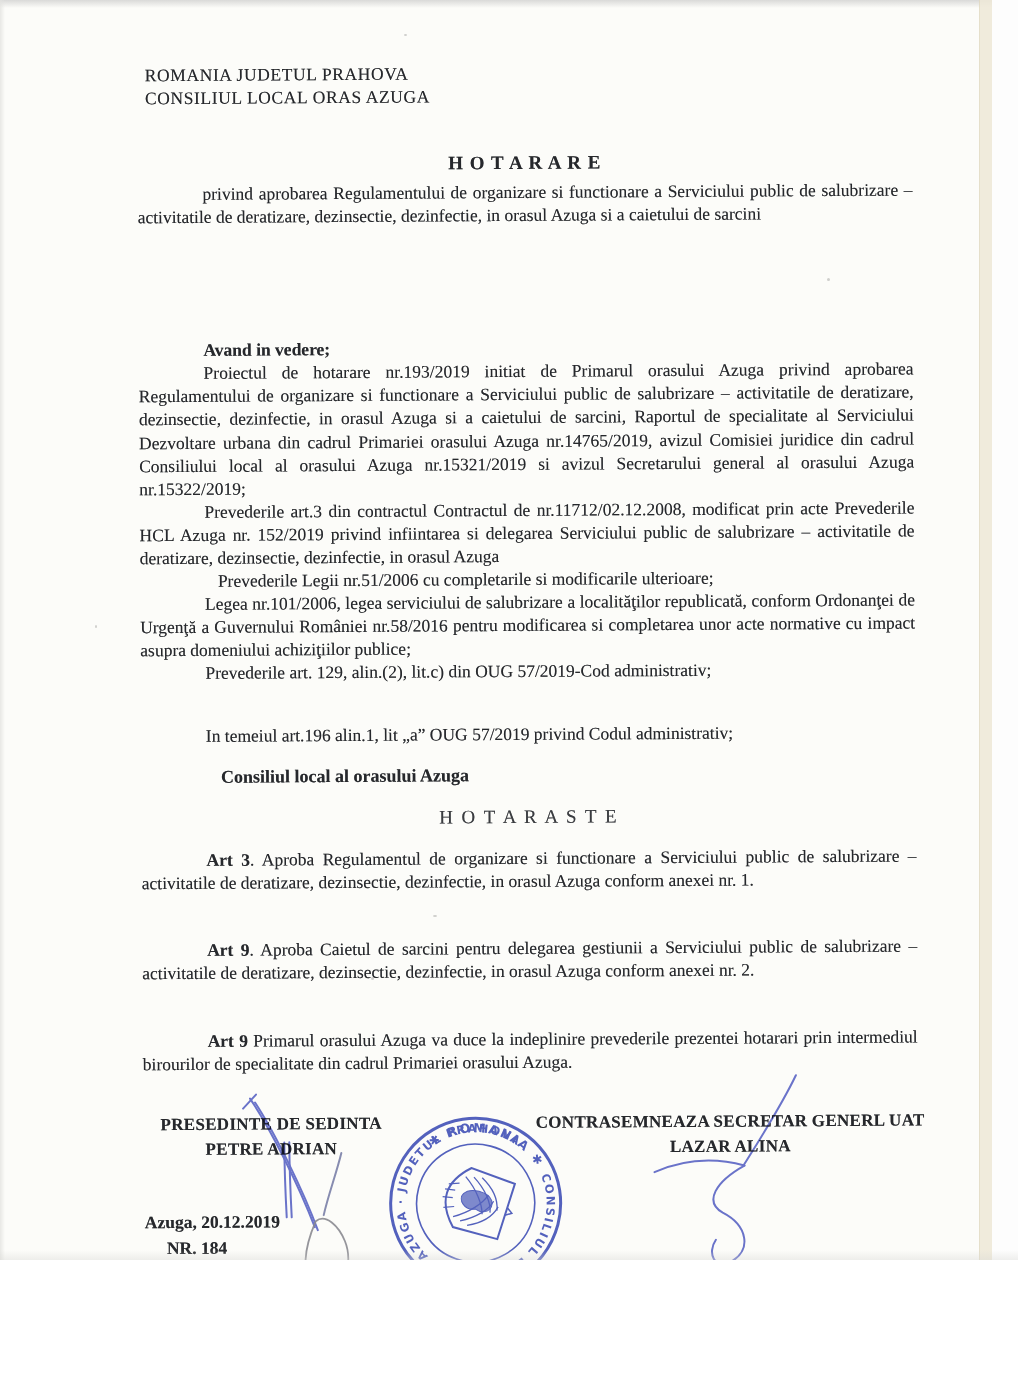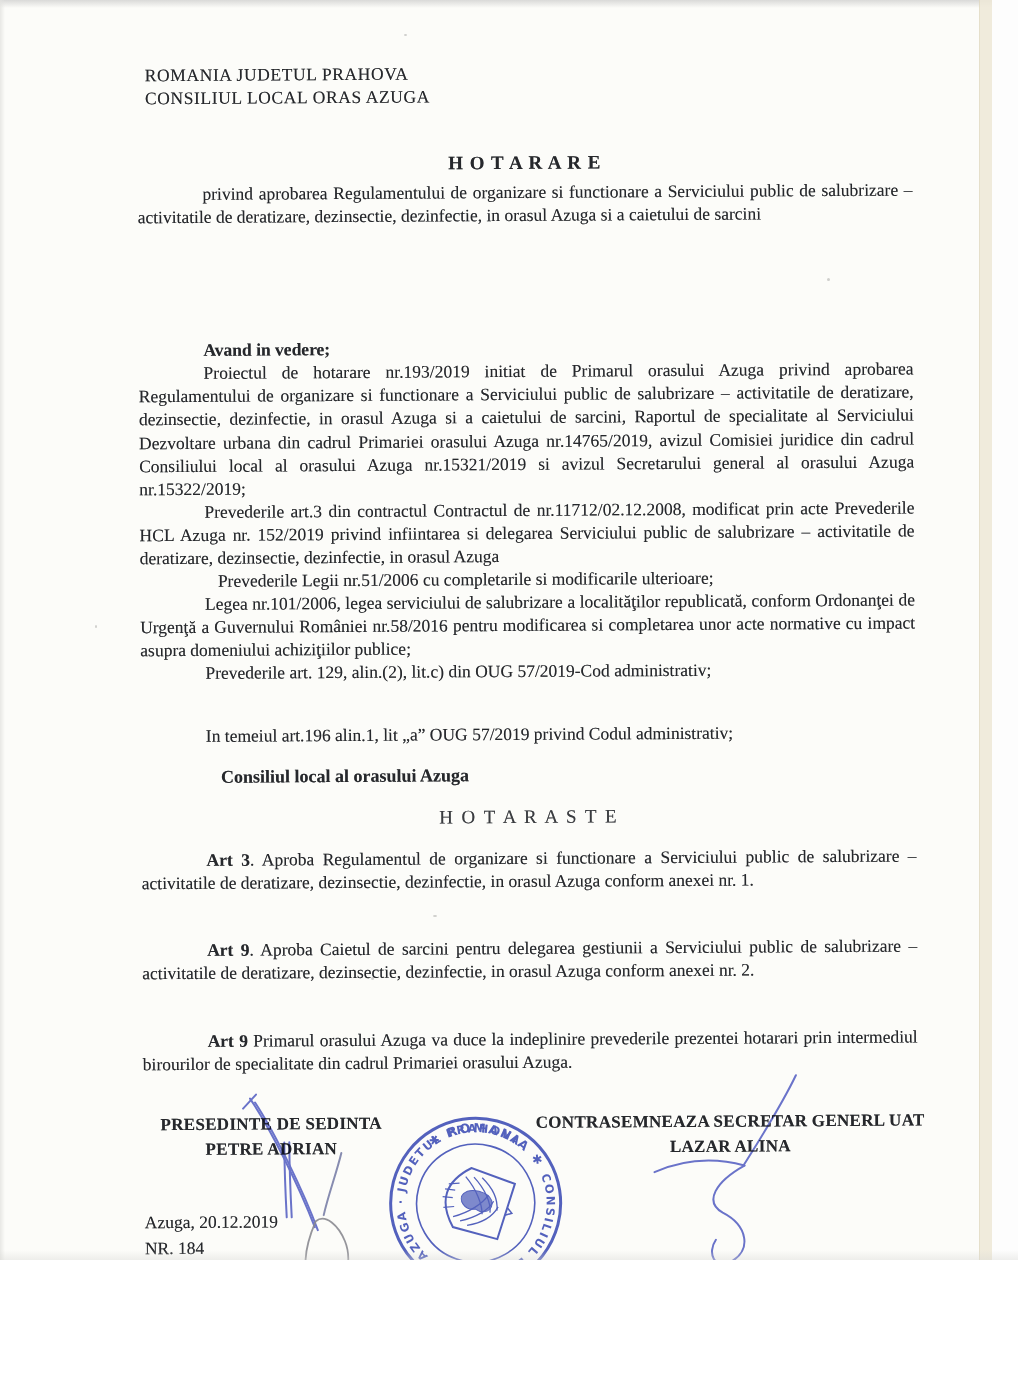--- a/index.html
+++ b/index.html
@@ -25,21 +25,21 @@
   .line{position:absolute;white-space:nowrap;font-size:17.5px;line-height:23.2px;}
   .para{position:absolute;left:140px;width:775px;text-align:justify;text-indent:65px;
         font-size:17.5px;line-height:23.2px;}
   .b{font-weight:bold;}
   .header{position:absolute;left:148px;top:62px;font-size:17.5px;line-height:23px;letter-spacing:.6px;}
   .doc-title{position:absolute;left:140px;top:152px;width:775px;text-align:center;
              font-size:19px;font-weight:bold;letter-spacing:1px;}
   .decides{position:absolute;left:140px;top:806px;width:775px;text-align:center;
            font-size:19px;letter-spacing:2px;color:#3a3c40;}
   .sig-title{position:absolute;font-size:17px;font-weight:bold;letter-spacing:.3px;text-align:center;}
-  .footer-line{position:absolute;left:141px;font-size:17.5px;font-weight:normal;}
+  .footer-line{position:absolute;left:141px;font-size:17.5px;font-weight:bold;}
   .overlay-svg{position:absolute;left:0;top:0;mix-blend-mode:multiply;pointer-events:none;}
 </style>
 </head>
 <body>
 
 <div class="page">
 
   <div class="content">
 
     <div class="header txt">
@@ -81,21 +81,21 @@
       <span class="b">Art 9</span><span> Primarul orasului Azuga va duce la indeplinire prevederile prezentei hotarari prin intermediul birourilor de specialitate din cadrul Primariei orasului Azuga.</span>
     </div>
 
     <div class="sig-title txt" style="left:148px;top:1113px;width:240px;">PRESEDINTE DE SEDINTA</div>
     <div class="sig-title txt" style="left:148px;top:1138px;width:240px;">PETRE  ADRIAN</div>
 
     <div class="sig-title txt" style="left:482px;top:1113px;width:490px;">CONTRASEMNEAZA SECRETAR GENERL UAT</div>
     <div class="sig-title txt" style="left:482px;top:1138px;width:490px;">LAZAR  ALINA</div>
 
     <div class="footer-line txt" style="top:1210px;">Azuga, 20.12.2019</div>
-    <div class="footer-line txt" style="top:1236px;">NR. 184</div>
+    <div class="footer-line txt" style="top:1236px;margin-left:22px;">NR. 184</div>
 
     <svg class="overlay-svg" style="left:381px;top:1112px;" width="182" height="182" viewBox="0 0 182 182">
       <g transform="rotate(150 91 91)" fill="none" stroke="#3c4cb4" opacity="0.88">
         <circle cx="91" cy="91" r="85" stroke-width="3"></circle>
         <circle cx="91" cy="91" r="59" stroke-width="1.6"></circle>
         <defs>
           <path id="ringPath" d="M 91 91 m -71 0 a 71 71 0 1 1 142 0 a 71 71 0 1 1 -142 0"></path>
         </defs>
         <text font-family="DejaVu Sans, sans-serif" font-size="11.5" font-weight="bold" letter-spacing="1.6" fill="#3c4cb4" stroke="none">
           <textPath href="#ringPath" startOffset="2%">CONSILIUL LOCAL ORAS AZUGA · JUDETUL PRAHOVA</textPath>

